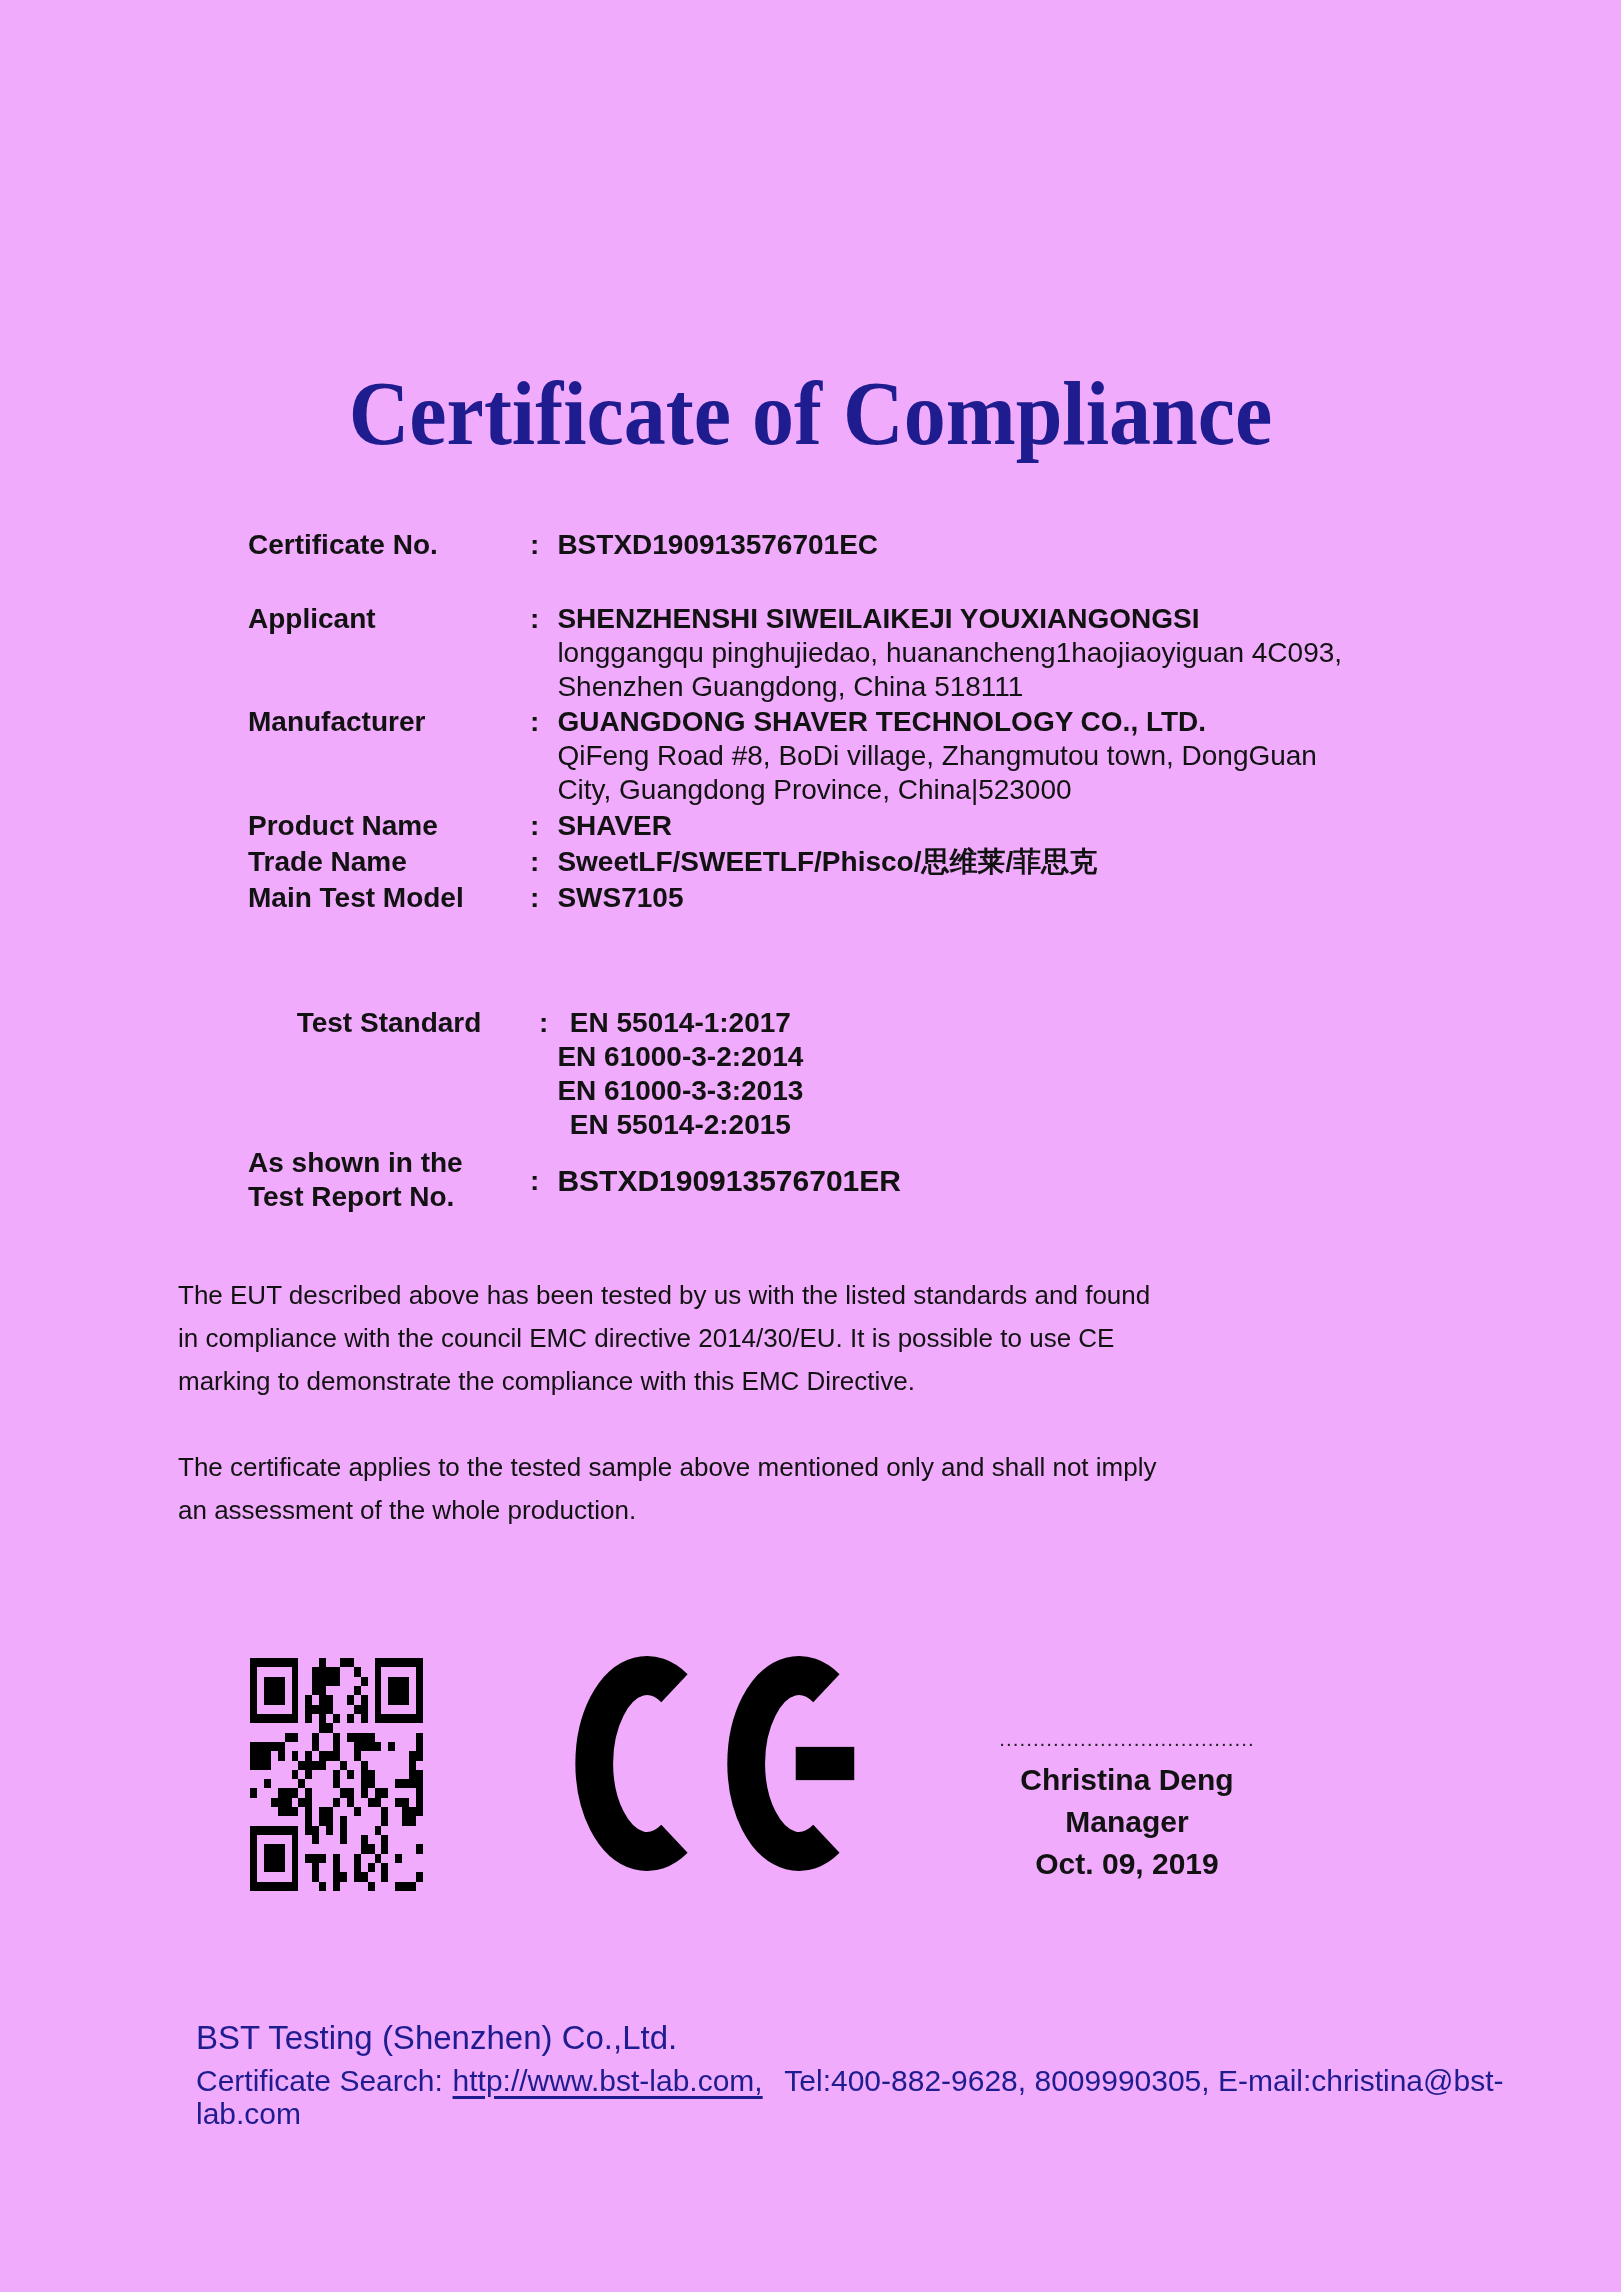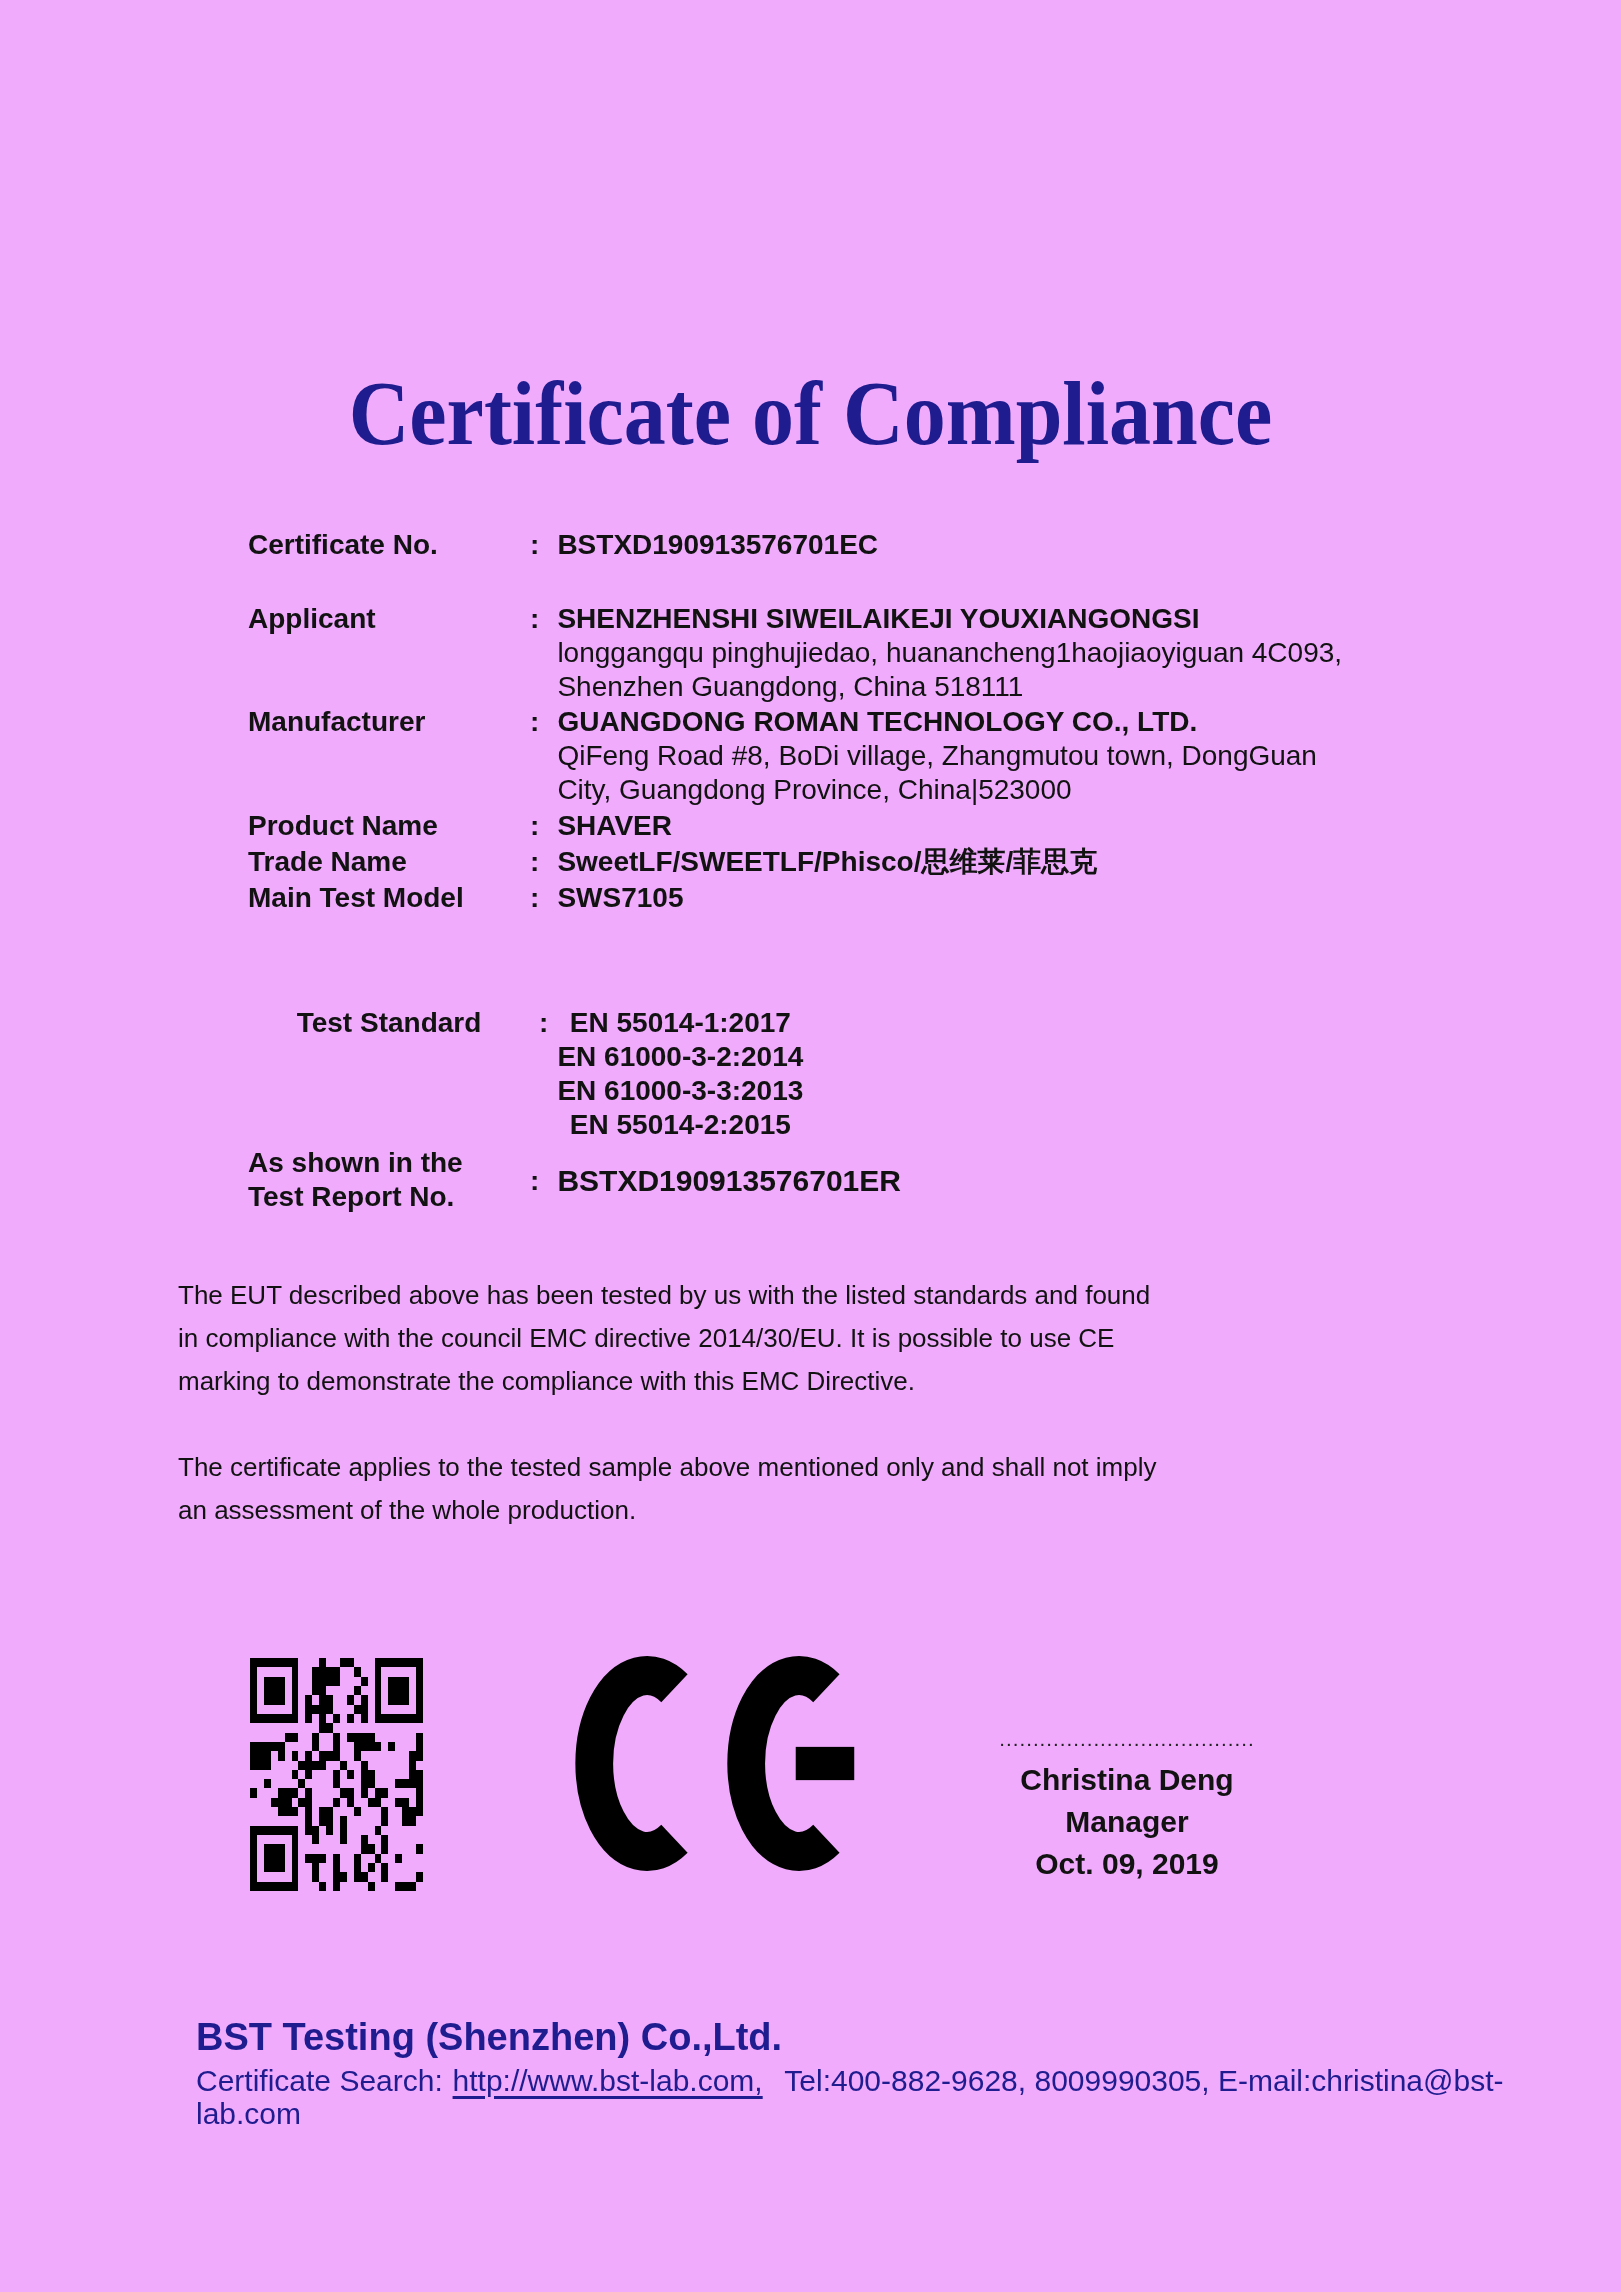--- a/index.html
+++ b/index.html
@@ -93,21 +93,21 @@
   }
   .sig-name,.sig-role,.sig-date{
     font-weight:bold;
     font-size:30px;
     line-height:42px;
   }
   .sig-name{margin-top:8.8px;}
 
   
   .footer{position:absolute;left:196px;top:2019px;width:1313px;color:var(--navy);}
-  .f-company{font-weight:bold;font-size:38px;line-height:37px;}
+  .f-company{font-weight:normal;font-size:33px;line-height:37px;}
   .f-address{font-size:25.5px;line-height:29px;margin-top:7.8px;letter-spacing:-0.2px;}
   .f-search{font-size:30px;line-height:33px;margin-top:7.8px;}
   .f-search .lab{margin-right:9.8px;}
   .f-link{color:var(--navy);text-decoration:underline;text-underline-offset:4.9px;}
   .f-contact{margin-left:21.6px;}
 </style>
 </head>
 <body>
 
 <div class="page">
@@ -129,21 +129,21 @@
         <span class="val">SHENZHENSHI SIWEILAIKEJI YOUXIANGONGSI</span>
         <span class="addr">longgangqu pinghujiedao, huanancheng1haojiaoyiguan 4C093,</span>
         <span class="addr">Shenzhen Guangdong, China 518111</span>
       </div>
     </div>
 
     <div class="row">
       <div class="lbl">Manufacturer</div>
       <div class="colon">:</div>
       <div class="group">
-        <span class="val">GUANGDONG ROMAN TECHNOLOGY CO., LTD.</span>
+        <span class="val">GUANGDONG SHAVER TECHNOLOGY CO., LTD.</span>
         <span class="addr">QiFeng Road #8, BoDi village, Zhangmutou town, DongGuan</span>
         <span class="addr">City, Guangdong Province, China|523000</span>
       </div>
     </div>
 
     <div class="row row-tight mt-product">
       <div class="lbl">Product Name</div>
       <div class="colon">:</div>
       <div class="val">SHAVER</div>
     </div>

